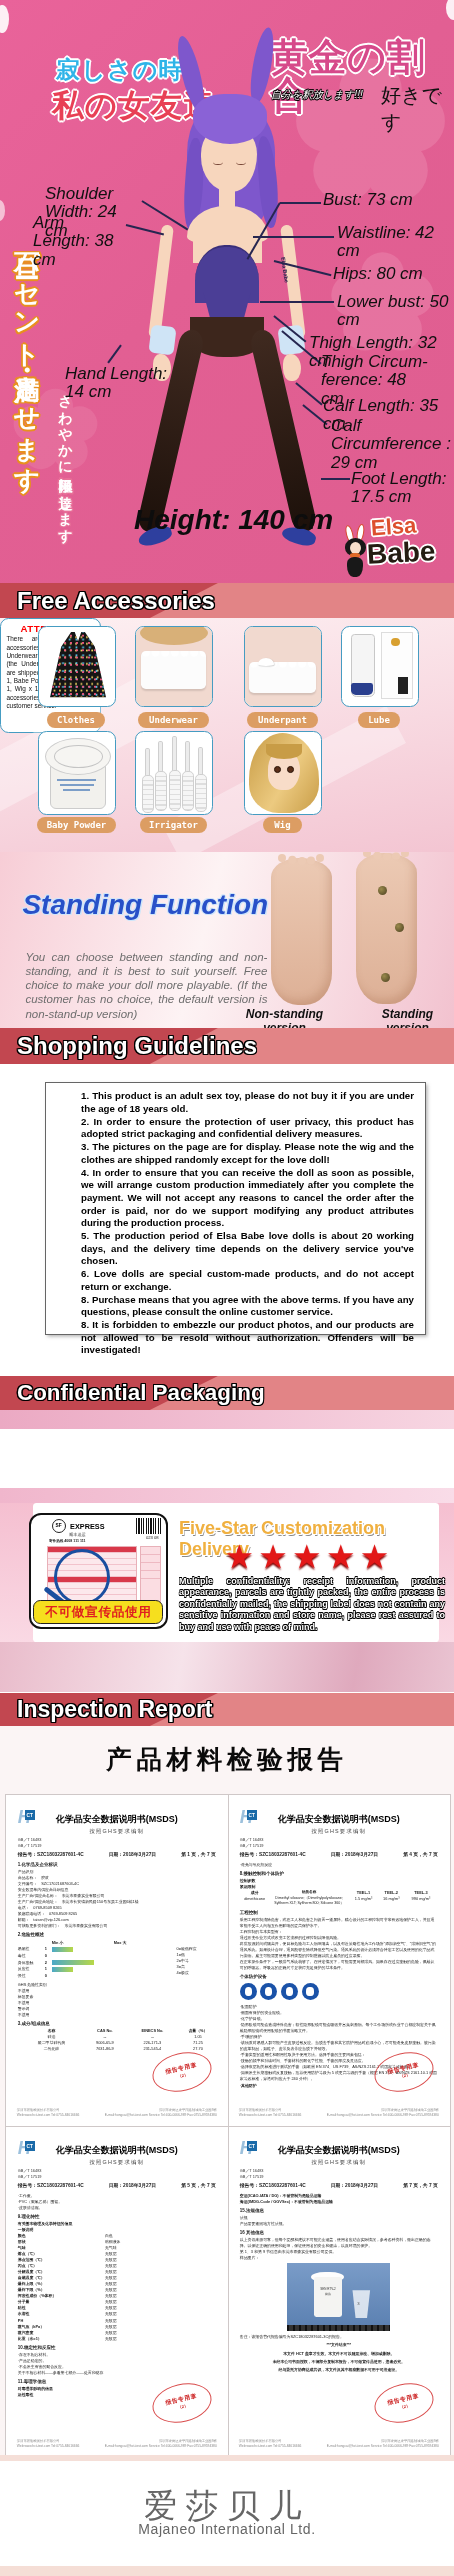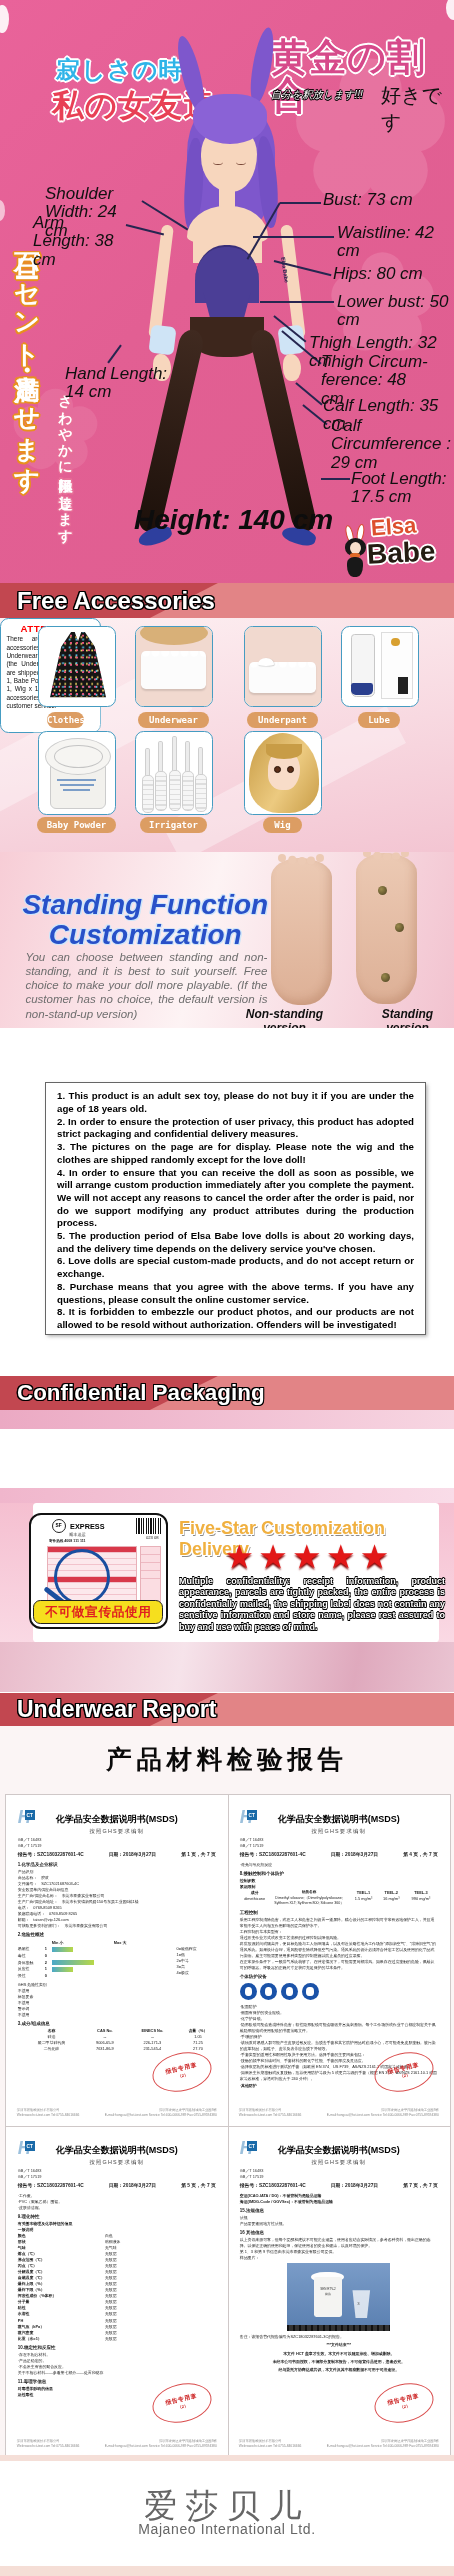--- a/index.html
+++ b/index.html
@@ -129,21 +129,21 @@
   .foot{position:absolute;background:linear-gradient(#eccab4,#ddb096);border-radius:46% 54% 44% 44%/13% 13% 22% 22%;box-shadow:inset -3.6px -4.8px 8.5px rgba(150,90,60,.25);}
   .toes{position:absolute;left:7.3px;top:-3.6px;width:7.9px;height:7.9px;background:#eccab4;border-radius:50%;
      box-shadow:10.3px 1.8px 0 #eccab4,20px 3px 0 #eccab4,29px 2.4px 0 #eccab4,38px 0 0 #eccab4;}
   .bolt{position:absolute;width:9px;height:9px;border-radius:50%;background:radial-gradient(circle at 35% 35%,#9a8a4c,#4a3f20);}
   .scap{position:absolute;font-size:12px;font-weight:bold;font-style:italic;color:#101010;}
 
   
   .guide{top:1064px;left:0;width:454px;height:276px;background:#fff;}
   .gbox{left:45px;top:18px;width:381px;height:253px;background:#fff;border:1.2px solid #666;
         box-shadow:2.4px 2.4px 3.6px rgba(110,110,110,.55);box-sizing:border-box;padding:7.3px 11px;}
-  .gbox .gi{font-size:9.7px;font-weight:bold;color:#000;line-height:12.7px;text-align:justify;}
+  .gbox .gi{font-size:9.7px;font-weight:bold;color:#000;line-height:12.7px;text-align:justify;margin-left:24px;}
 
   
   .pstrip1{top:1410px;left:0;width:454px;height:19.4px;background:linear-gradient(90deg,#eba9c3,#f7d6e2);}
   .blackbar{top:1429px;left:0;width:454px;height:59px;background:#161616;color:#fff;text-align:center;}
   .blackbar div{font-size:20px;font-weight:bold;line-height:27px;}
   .pstrip2{top:1488px;left:0;width:454px;height:15px;background:linear-gradient(90deg,#f0b6cc,#f9dce8);}
   .fivestar{top:1503px;left:0;width:454px;height:139px;background:linear-gradient(180deg,#f5bfd0,#fad9e4);}
   .fscard{left:33px;top:0;width:406px;height:139px;background:#fff;border-radius:3.6px;}
   .slabel{left:29px;top:9.7px;width:139px;height:116px;border:2.4px solid #111;border-radius:12px;background:#fff;overflow:hidden;box-sizing:border-box;}
   .sfrow{position:absolute;left:20.6px;top:4.8px;}
@@ -374,48 +374,50 @@
         <div class="wigbang"></div>
       <div class="wigeye" style="left:29px;top:34px;"></div>
         <div class="wigeye" style="left:42px;top:34px;"></div>
     </div>
 
     <div class="attn">
       <div class="at">ATTENTION</div>
       <div class="ab">There are 7 pieces of accessories: Clothing x 1, Underwear x 1, Underpant x 1 (the Underwear &amp; Underpant are shipped randomly), Lube x 1, Babe Powder x 1, Irrigator x 1, Wig x 1. If you need other accessories, please contact customer service.</div>
     </div>
 
-    <div class="pill" style="left:47px;top:94px;width:37px;">Clothes</div>
+    <div class="pill" style="left:47px;top:94px;width:58px;">Clothes</div>
     <div class="pill" style="left:138px;top:94px;width:71px;">Underwear</div>
     <div class="pill" style="left:247px;top:94px;width:71px;">Underpant</div>
     <div class="pill" style="left:358px;top:94px;width:42px;">Lube</div>
     <div class="pill" style="left:37px;top:199px;width:79px;">Baby Powder</div>
     <div class="pill" style="left:140px;top:199px;width:67px;">Irrigator</div>
     <div class="pill" style="left:263px;top:199px;width:39px;">Wig</div>
   </div>
 
   <div class="abs stand">
     <div class="abs stitle">
       <div>Standing Function</div>
-        <div>Customization</div>
     </div>
     <div class="abs sbody">You can choose between standing and non-standing, and it is best to suit yourself. Free choice to make your doll more playable. (If the customer has no choice, the default version is non-stand-up version)</div>
     <div class="foot" style="left:271px;top:6px;width:61px;height:147px;">
         <div class="toes"></div>
       </div>
     <div class="foot" style="left:356px;top:1.2px;width:61px;height:151px;">
       <div class="toes"></div>
       <div class="bolt" style="left:22px;top:33px;"></div>
       <div class="bolt" style="left:39px;top:70px;"></div>
       <div class="bolt" style="left:25.4px;top:120px;"></div>
     </div>
     <div class="scap" style="left:227px;top:155px;width:115px;text-align:center;">Non-standing version</div>
     <div class="scap" style="left:362px;top:155px;width:91px;text-align:center;">Standing version</div>
   </div>
 
+  <div class="abs secbar" style="top:1028px;height:36px;">
+    <span class="t ob" style="font-size:24px;line-height:36px;">Shopping Guidelines</span>
+  </div>
   <div class="abs guide">
     <div class="abs gbox">
 
     <div class="gi">1. This product is an adult sex toy, please do not buy it if you are under the age of 18 years old.</div>
         <div class="gi">2. In order to ensure the protection of user privacy, this product has adopted strict packaging and confidential delivery measures.</div>
         <div class="gi">3. The pictures on the page are for display. Please note the wig and the clothes are shipped randomly except for the love doll!</div>
         <div class="gi">4. In order to ensure that you can receive the doll as soon as possible, we will arrange custom production immediately after you complete the payment. We will not accept any reasons to cancel the order after the order is paid, nor do we support modifying any product attributes during the production process.</div>
         <div class="gi">5. The production period of Elsa Babe love dolls is about 20 working days, and the delivery time depends on the delivery service you've chosen.</div>
         <div class="gi">6. Love dolls are special custom-made products, and do not accept return or exchange.</div>
         <div class="gi">8. Purchase means that you agree with the above terms. If you have any questions, please consult the online customer service.</div>
@@ -449,21 +451,21 @@
       <div class="maghandle"></div>
       <div class="badge">不可做宣传品使用</div>
     </div>
     <div class="abs fstitle">Five-Star Customization Delivery</div>
     <div class="abs fsstars">★★★★★</div>
     <div class="abs fsbody ob1">Multiple confidentiality: receipt information, product appearance, parcels are tightly packed, the entire process is confidentially mailed, the shipping label does not contain any sensitive information and store name, please rest assured to buy and use with peace of mind.</div>
   </div>
   <div class="abs rose"></div>
 
   <div class="abs secbar" style="top:1693px;height:33px;">
-    <span class="t ob" style="font-size:23px;line-height:33px;">Underwear Report</span>
+    <span class="t ob" style="font-size:23px;line-height:33px;">Inspection Report</span>
   </div>
 
   <div class="abs insp">
     <div class="abs ititle">产品材料检验报告</div>
     <div class="abs grid">
       <div class="vline"></div>
         <div class="hline"></div>
 
       <div class="cell cellA">
         <div class="hct"><span class="hct-h">H</span><span class="hct-sq">CT</span></div>

